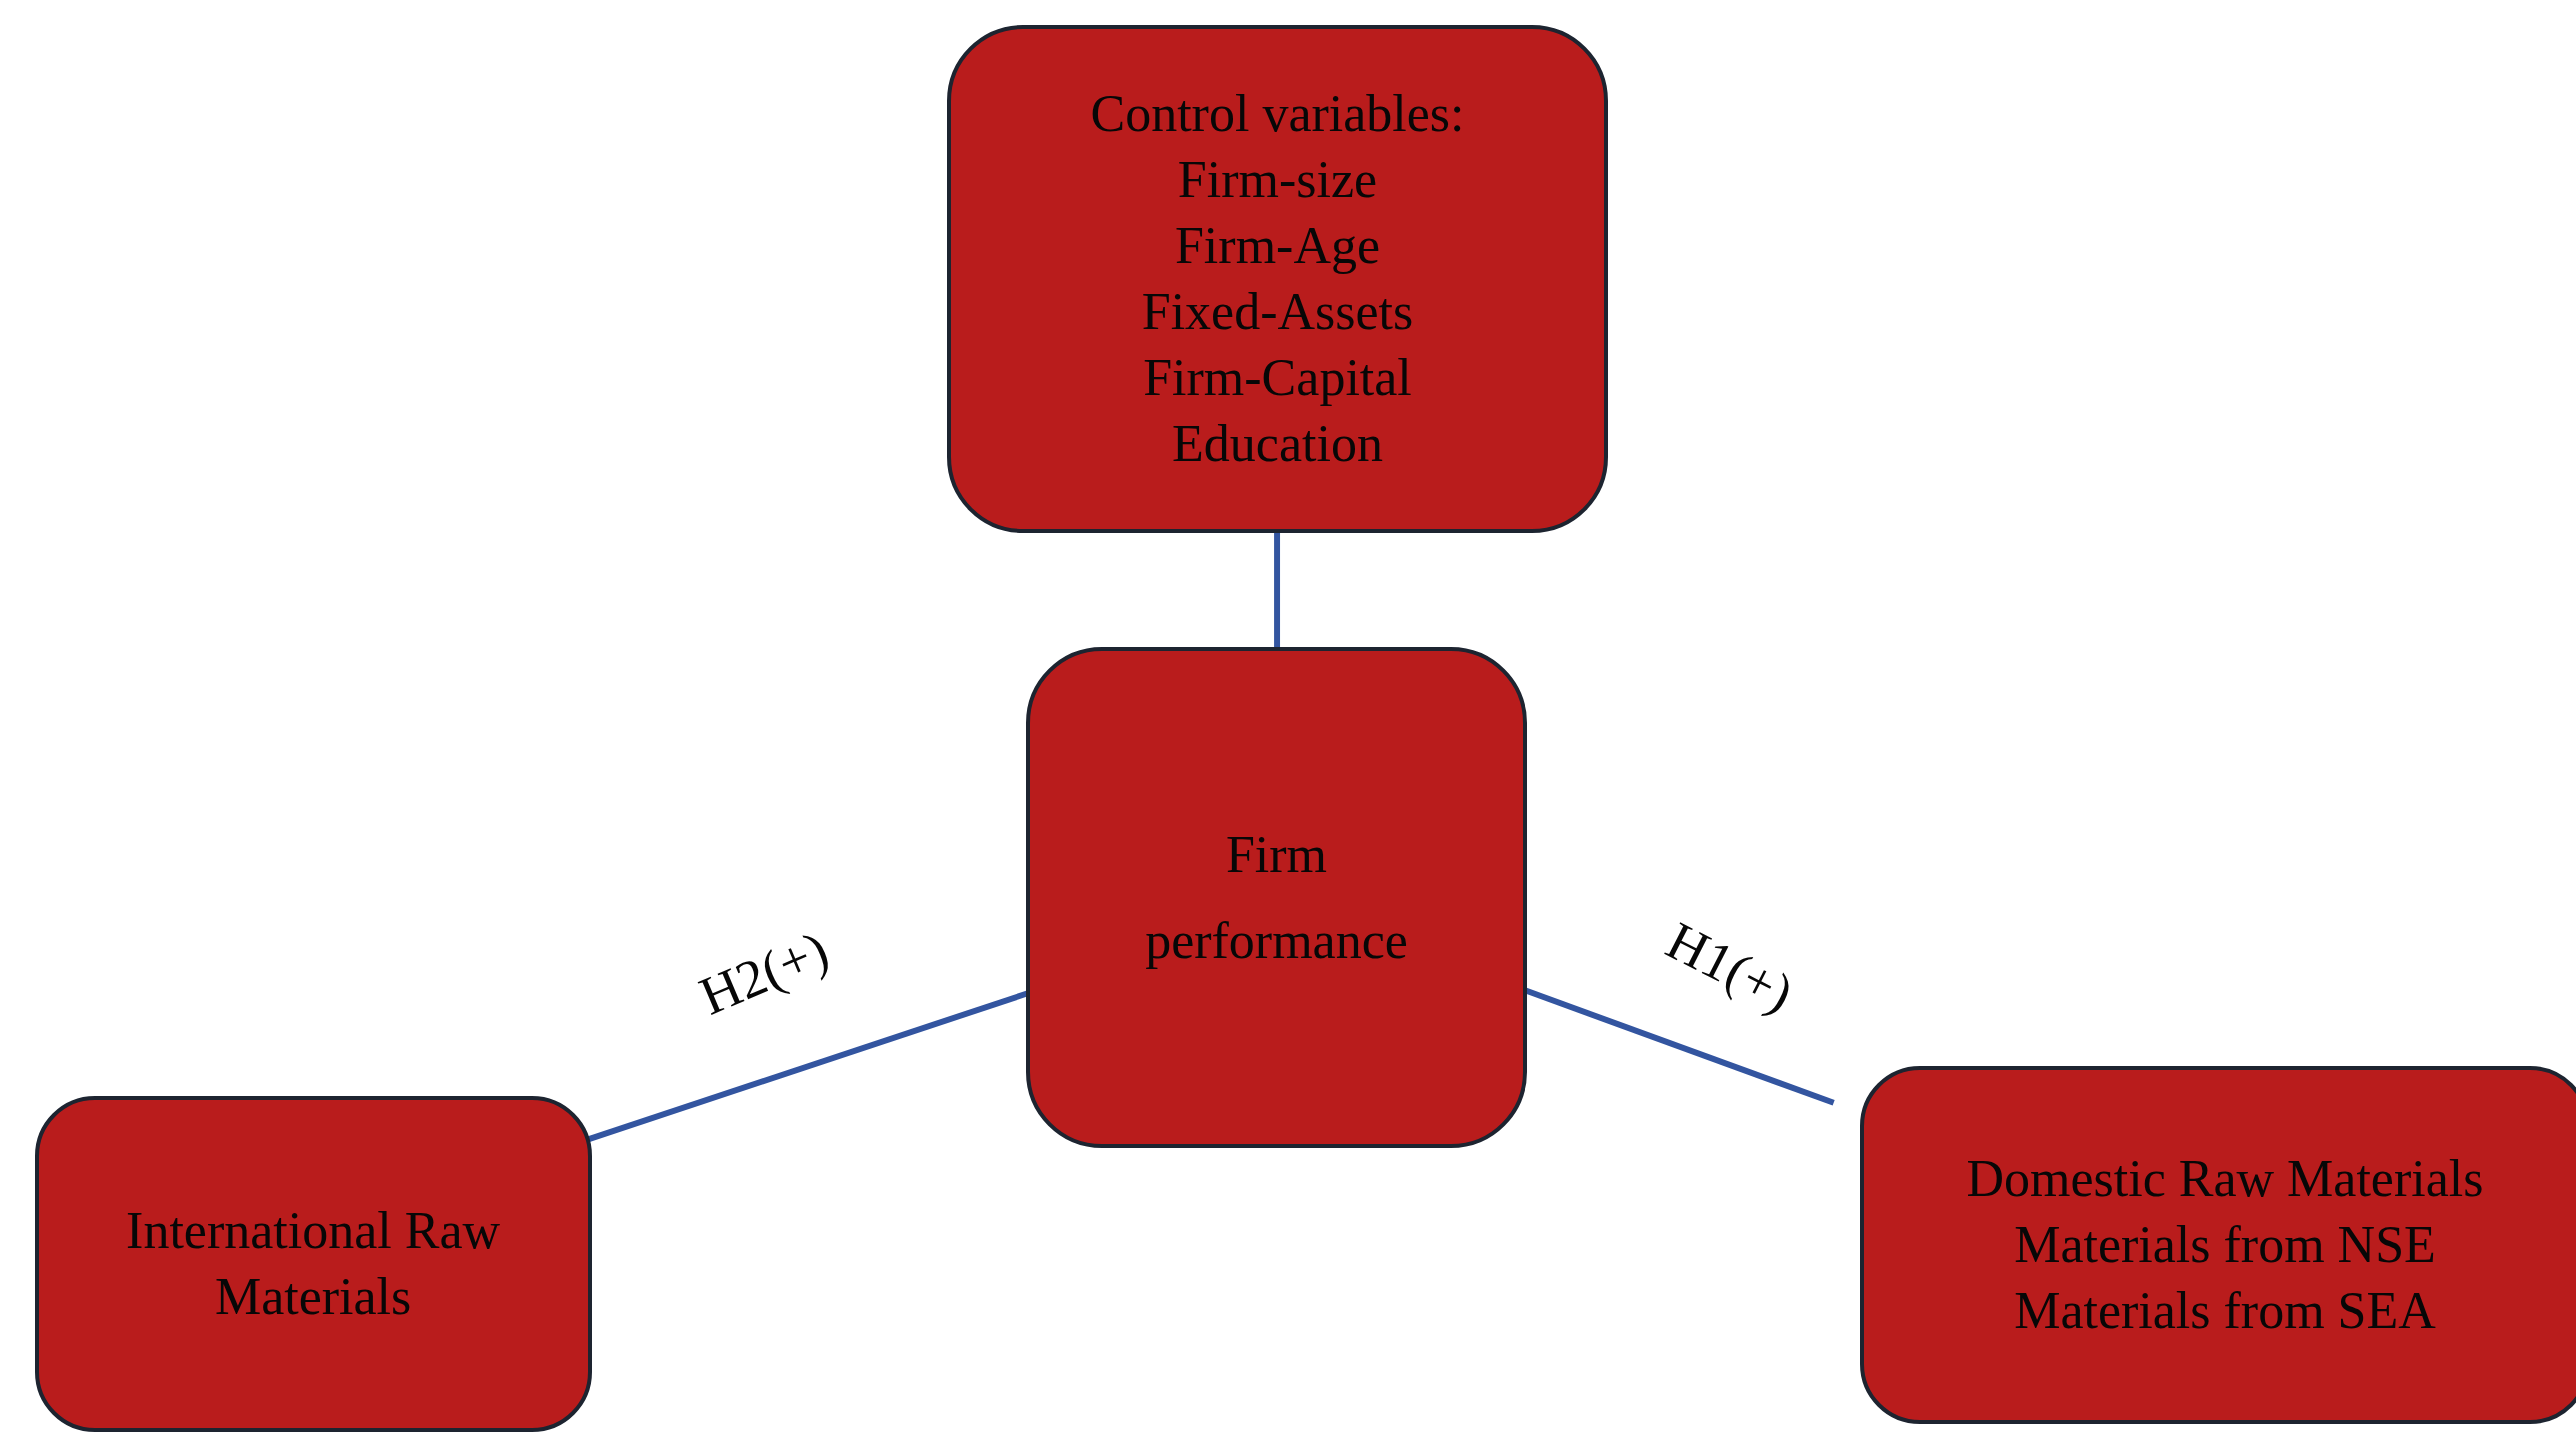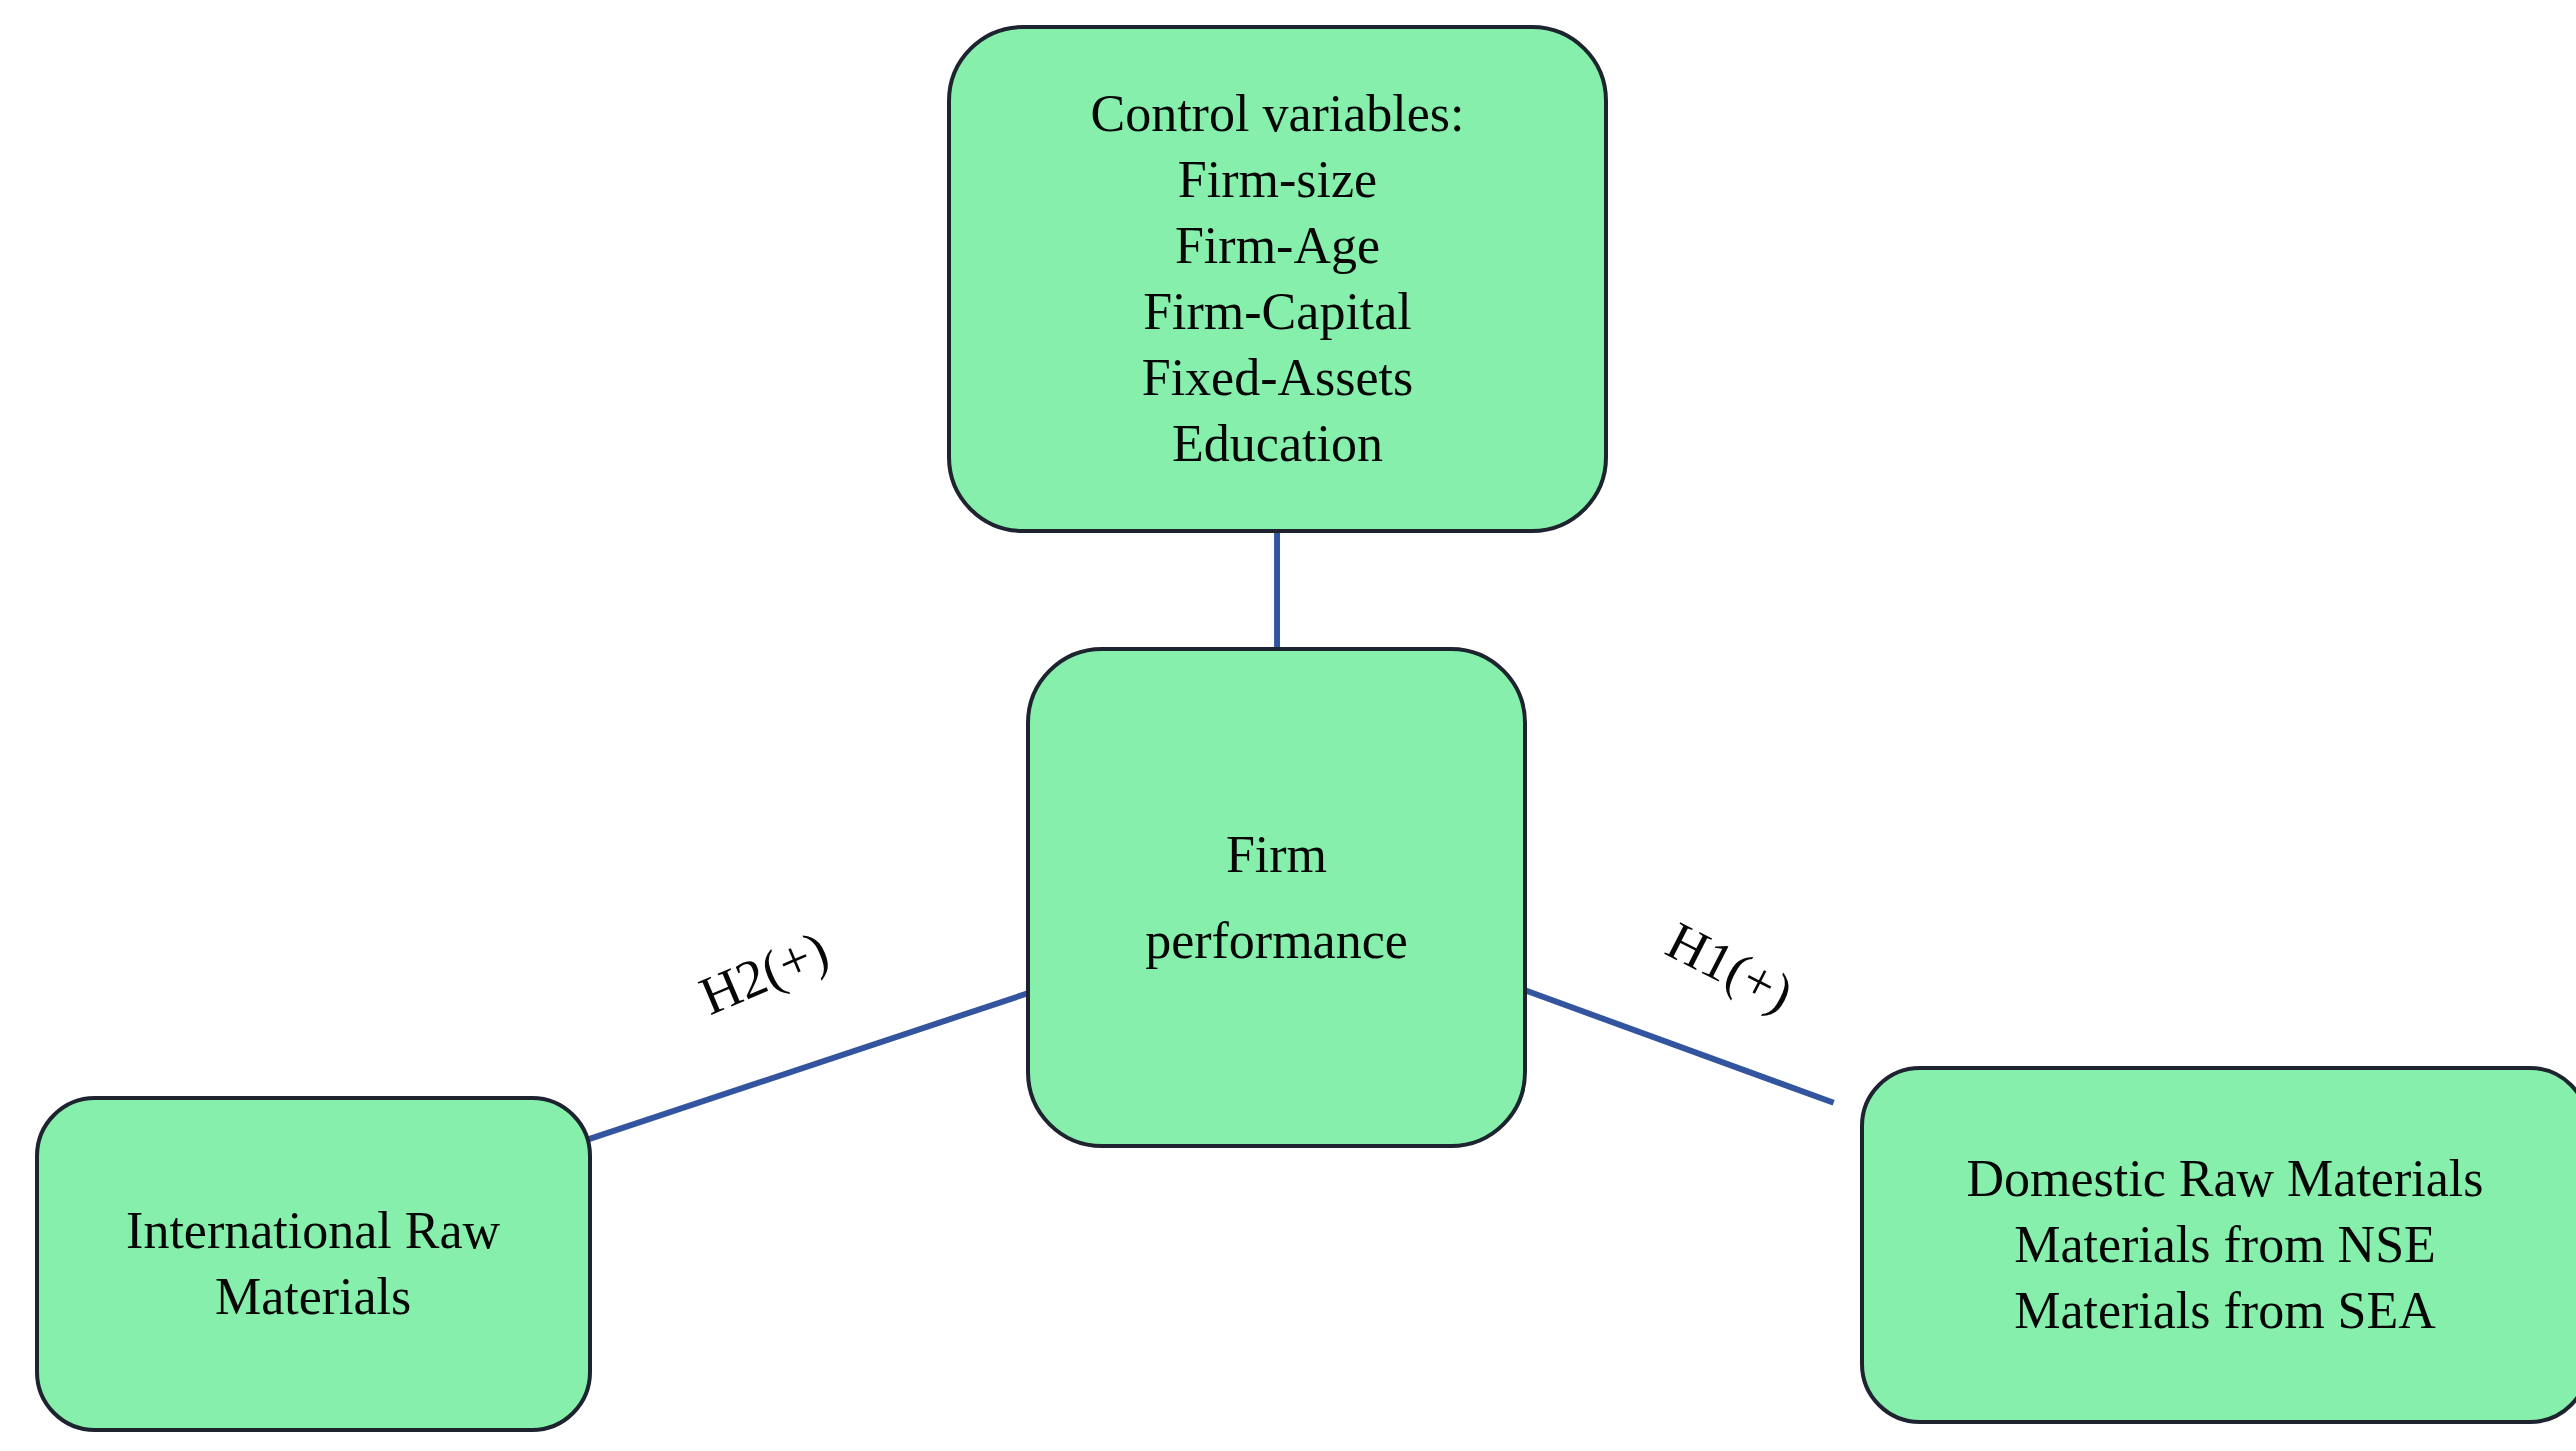--- a/index.html
+++ b/index.html
@@ -18,21 +18,21 @@
   #connector-layer {
     position: absolute;
     left: 0;
     top: 0;
     width: 2576px;
     height: 1452px;
   }
   .node {
     position: absolute;
     box-sizing: border-box;
-    background: #86efac;
+    background: #b91c1c;
     border: 4px solid #1d2430;
     display: flex;
     flex-direction: column;
     align-items: center;
     justify-content: center;
     font-size: 52px;
     line-height: 66px;
     white-space: nowrap;
   }
   .node-line {
@@ -92,22 +92,22 @@
 <svg id="connector-layer" viewBox="0 0 3883 2188" xmlns="http://www.w3.org/2000/svg" aria-hidden="true">
   <line x1="1925" y1="798" x2="1925" y2="982" stroke="#3355a0" stroke-width="9"></line>
   <line x1="848" y1="1730" x2="1555" y2="1495" stroke="#3355a0" stroke-width="9"></line>
   <line x1="2295" y1="1491" x2="2764" y2="1662" stroke="#3355a0" stroke-width="9"></line>
 </svg>
 
 <div class="node" id="box-control">
   <span class="node-line">Control variables:</span>
   <span class="node-line">Firm-size</span>
   <span class="node-line">Firm-Age</span>
+  <span class="node-line">Fixed-Assets</span>
   <span class="node-line">Firm-Capital</span>
-  <span class="node-line">Fixed-Assets</span>
   <span class="node-line">Education</span>
 </div>
 
 <div class="node" id="box-performance">
   <span class="node-line">Firm</span>
   <span class="node-line">performance</span>
 </div>
 
 <div class="node" id="box-international">
   <span class="node-line">International Raw</span>

